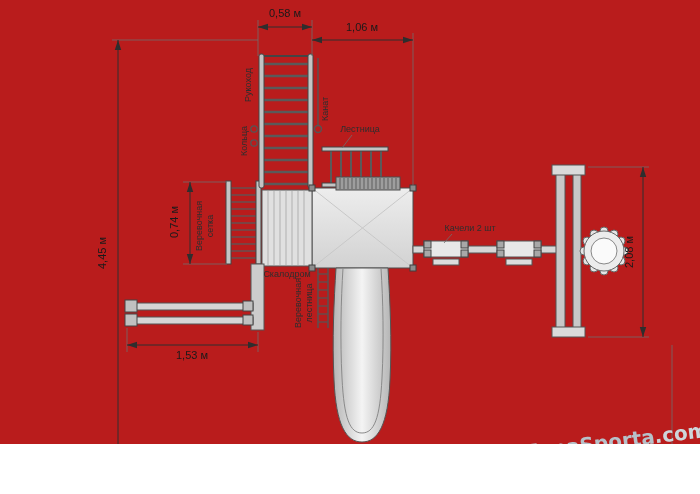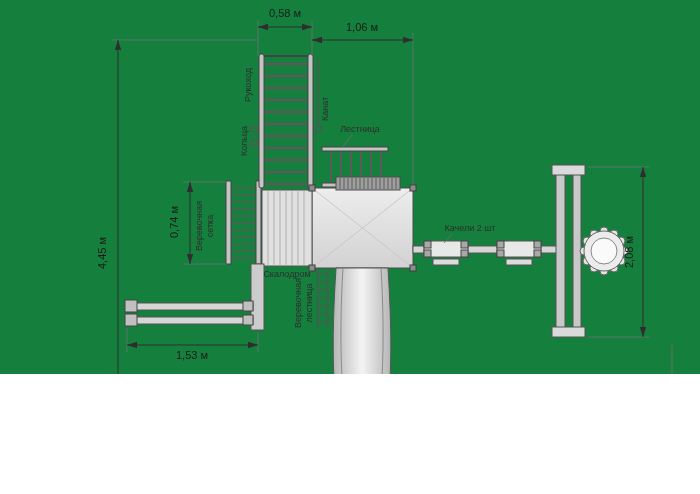--- a/index.html
+++ b/index.html
@@ -1,16 +1,16 @@
 <!DOCTYPE html>
 <html><head>
 <meta charset="utf-8">
 <style>
   html,body{margin:0;padding:0;background:#ffffff;}
-  .page{position:relative;width:700px;height:374px;background:#15803d;overflow:hidden;
+  .page{position:relative;width:700px;height:444px;background:#b91c1c;overflow:hidden;
         font-family:"Liberation Sans",sans-serif;}
   svg{display:block;}
   .ext{stroke:#6e6e6e;stroke-width:0.8;fill:none;}
   .dim{stroke:#2e2e2e;stroke-width:1;fill:none;}
   .dimtext{font-family:"Liberation Sans",sans-serif;font-size:11px;fill:#1a1a1a;}
   .lbl{font-family:"Liberation Sans",sans-serif;font-size:9px;fill:#2e2e2e;}
   .wm-brand{font-family:"DejaVu Sans",sans-serif;font-size:20px;font-weight:bold;}
   .wm-tag{font-family:"DejaVu Sans",sans-serif;font-size:7px;letter-spacing:1.8px;}
 </style>
 </head>

